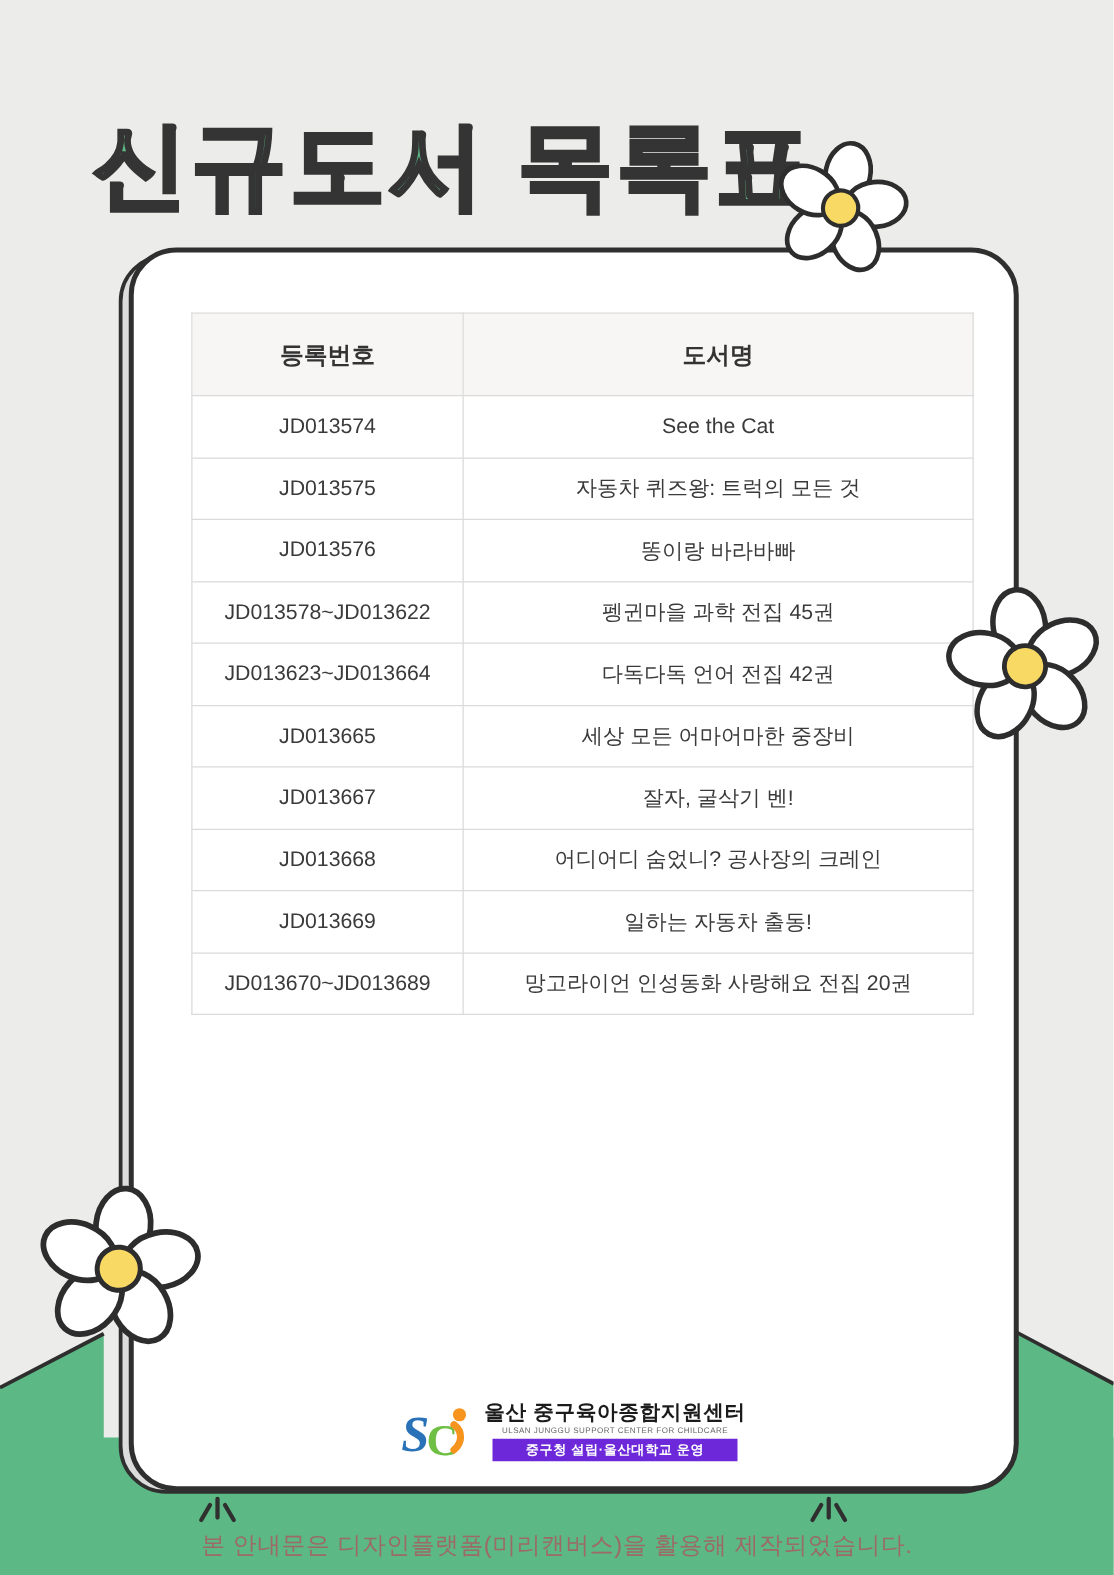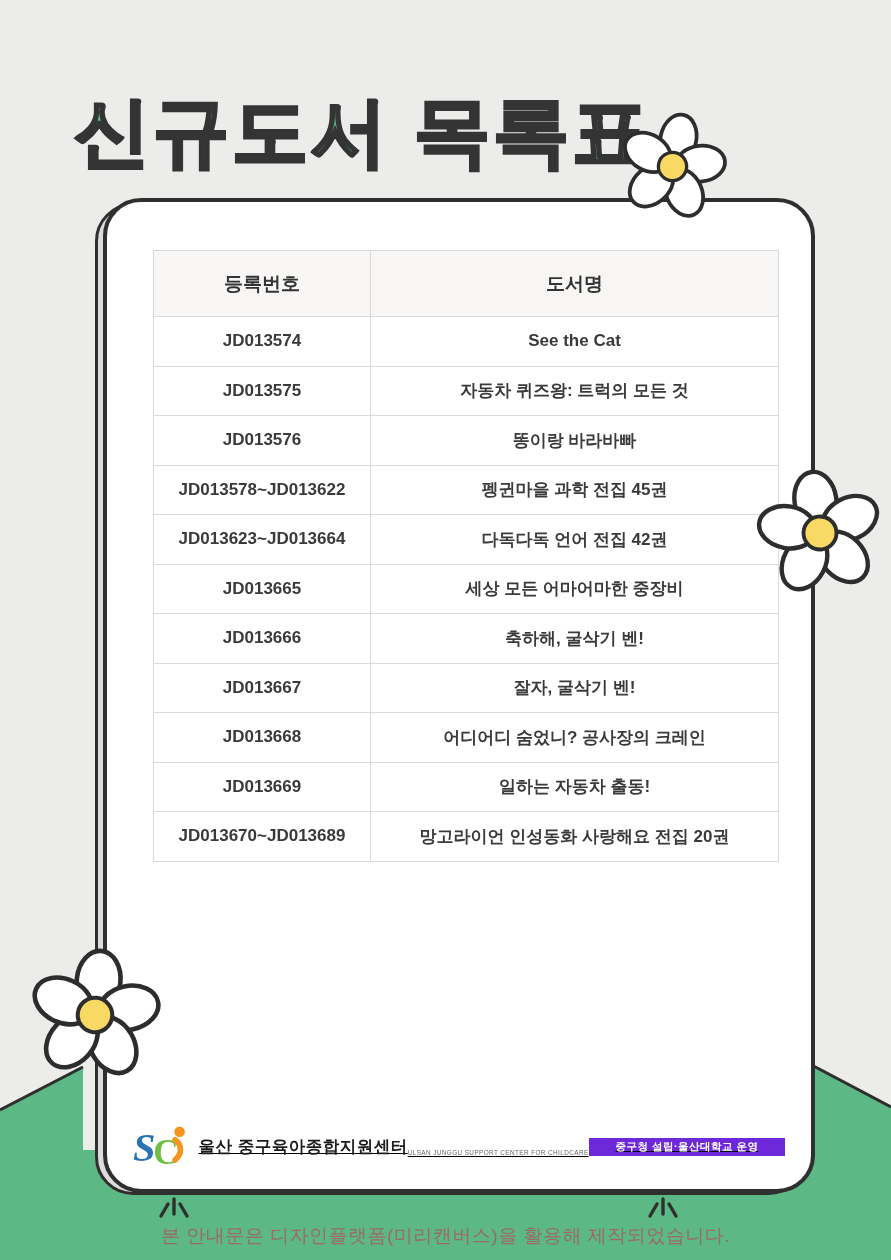--- a/index.html
+++ b/index.html
@@ -43,29 +43,29 @@
     position:absolute;left:46px;top:48px;
     width:625px;border-collapse:collapse;table-layout:fixed;
     color:#3a3a3a;
   }
   .book-table th,.book-table td{
     border:1px solid #dadada;text-align:center;vertical-align:middle;
   }
   .book-table th{
     height:66px;background:#f7f6f5;font-size:19px;font-weight:700;color:#333;
   }
-  .book-table td{height:49.5px;font-size:17px;background:#fff;font-weight:bold;}
+  .book-table td{height:49.5px;font-size:17px;background:#fff;}
   .col-id{width:217px;}
   .col-name{width:408px;}
   
   .logo{
     position:absolute;left:0;right:0;top:918px;
     display:flex;justify-content:center;align-items:center;gap:8px;
   }
-  .logo-text{display:flex;flex-direction:row;align-items:flex-end;text-decoration:underline;}
+  .logo-text{display:flex;flex-direction:column;align-items:center;}
   .logo-name{font-size:16.5px;font-weight:800;color:#1b1b1b;letter-spacing:0.5px;line-height:1.1;}
   .logo-en{font-size:6.4px;color:#666;letter-spacing:0.4px;margin-top:1px;}
   .logo-badge{
     margin-top:3px;background:#6d28d9;color:#fff;font-size:10.5px;font-weight:700;
     padding:2px 27px;letter-spacing:0.5px;
   }
   
   .flower{position:absolute;z-index:4;}
   .flower-top{left:616px;top:110px;width:113px;height:113px;transform:rotate(12deg);}
   .flower-right{left:754px;top:467px;width:132px;height:132px;transform:rotate(-8deg);}
@@ -125,24 +125,20 @@
             <td>JD013578~JD013622</td>
             <td>펭귄마을 과학 전집 45권</td>
           </tr>
           <tr>
             <td>JD013623~JD013664</td>
             <td>다독다독 언어 전집 42권</td>
           </tr>
           <tr>
             <td>JD013665</td>
             <td>세상 모든 어마어마한 중장비</td>
-          </tr>
-          <tr>
-            <td>JD013666</td>
-            <td>축하해, 굴삭기 벤!</td>
           </tr>
           <tr>
             <td>JD013667</td>
             <td>잘자, 굴삭기 벤!</td>
           </tr>
           <tr>
             <td>JD013668</td>
             <td>어디어디 숨었니? 공사장의 크레인</td>
           </tr>
           <tr>

